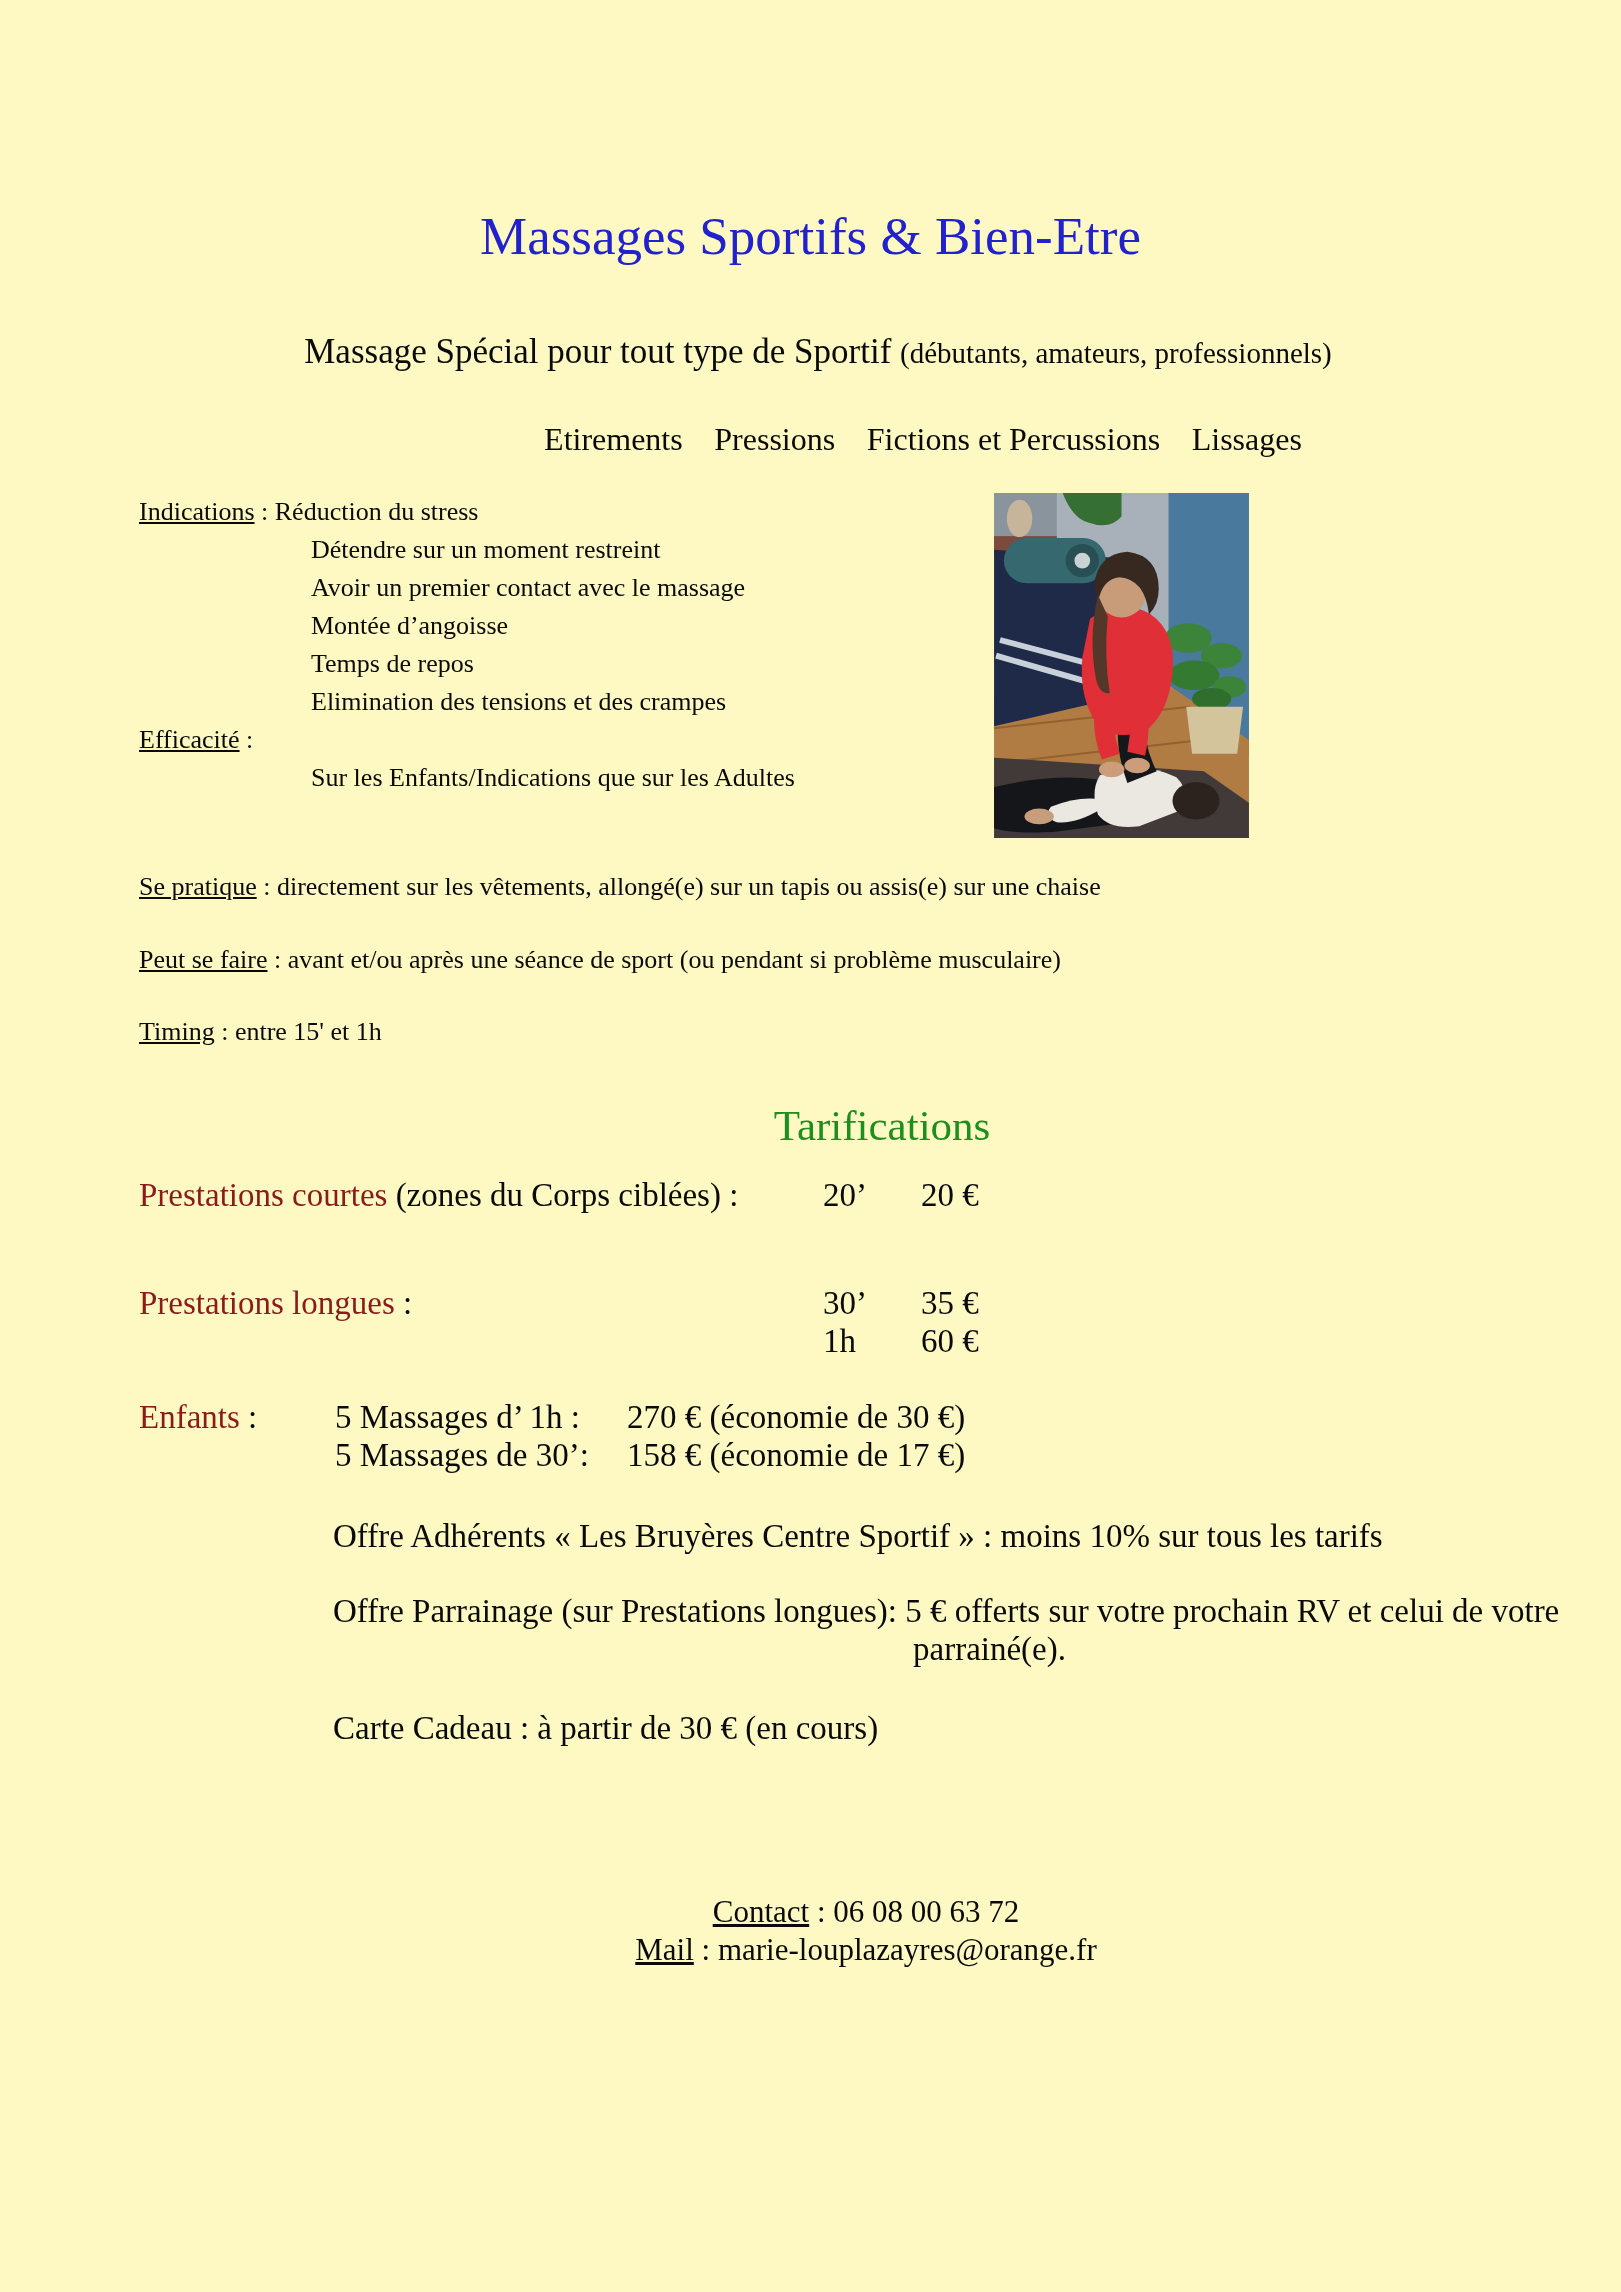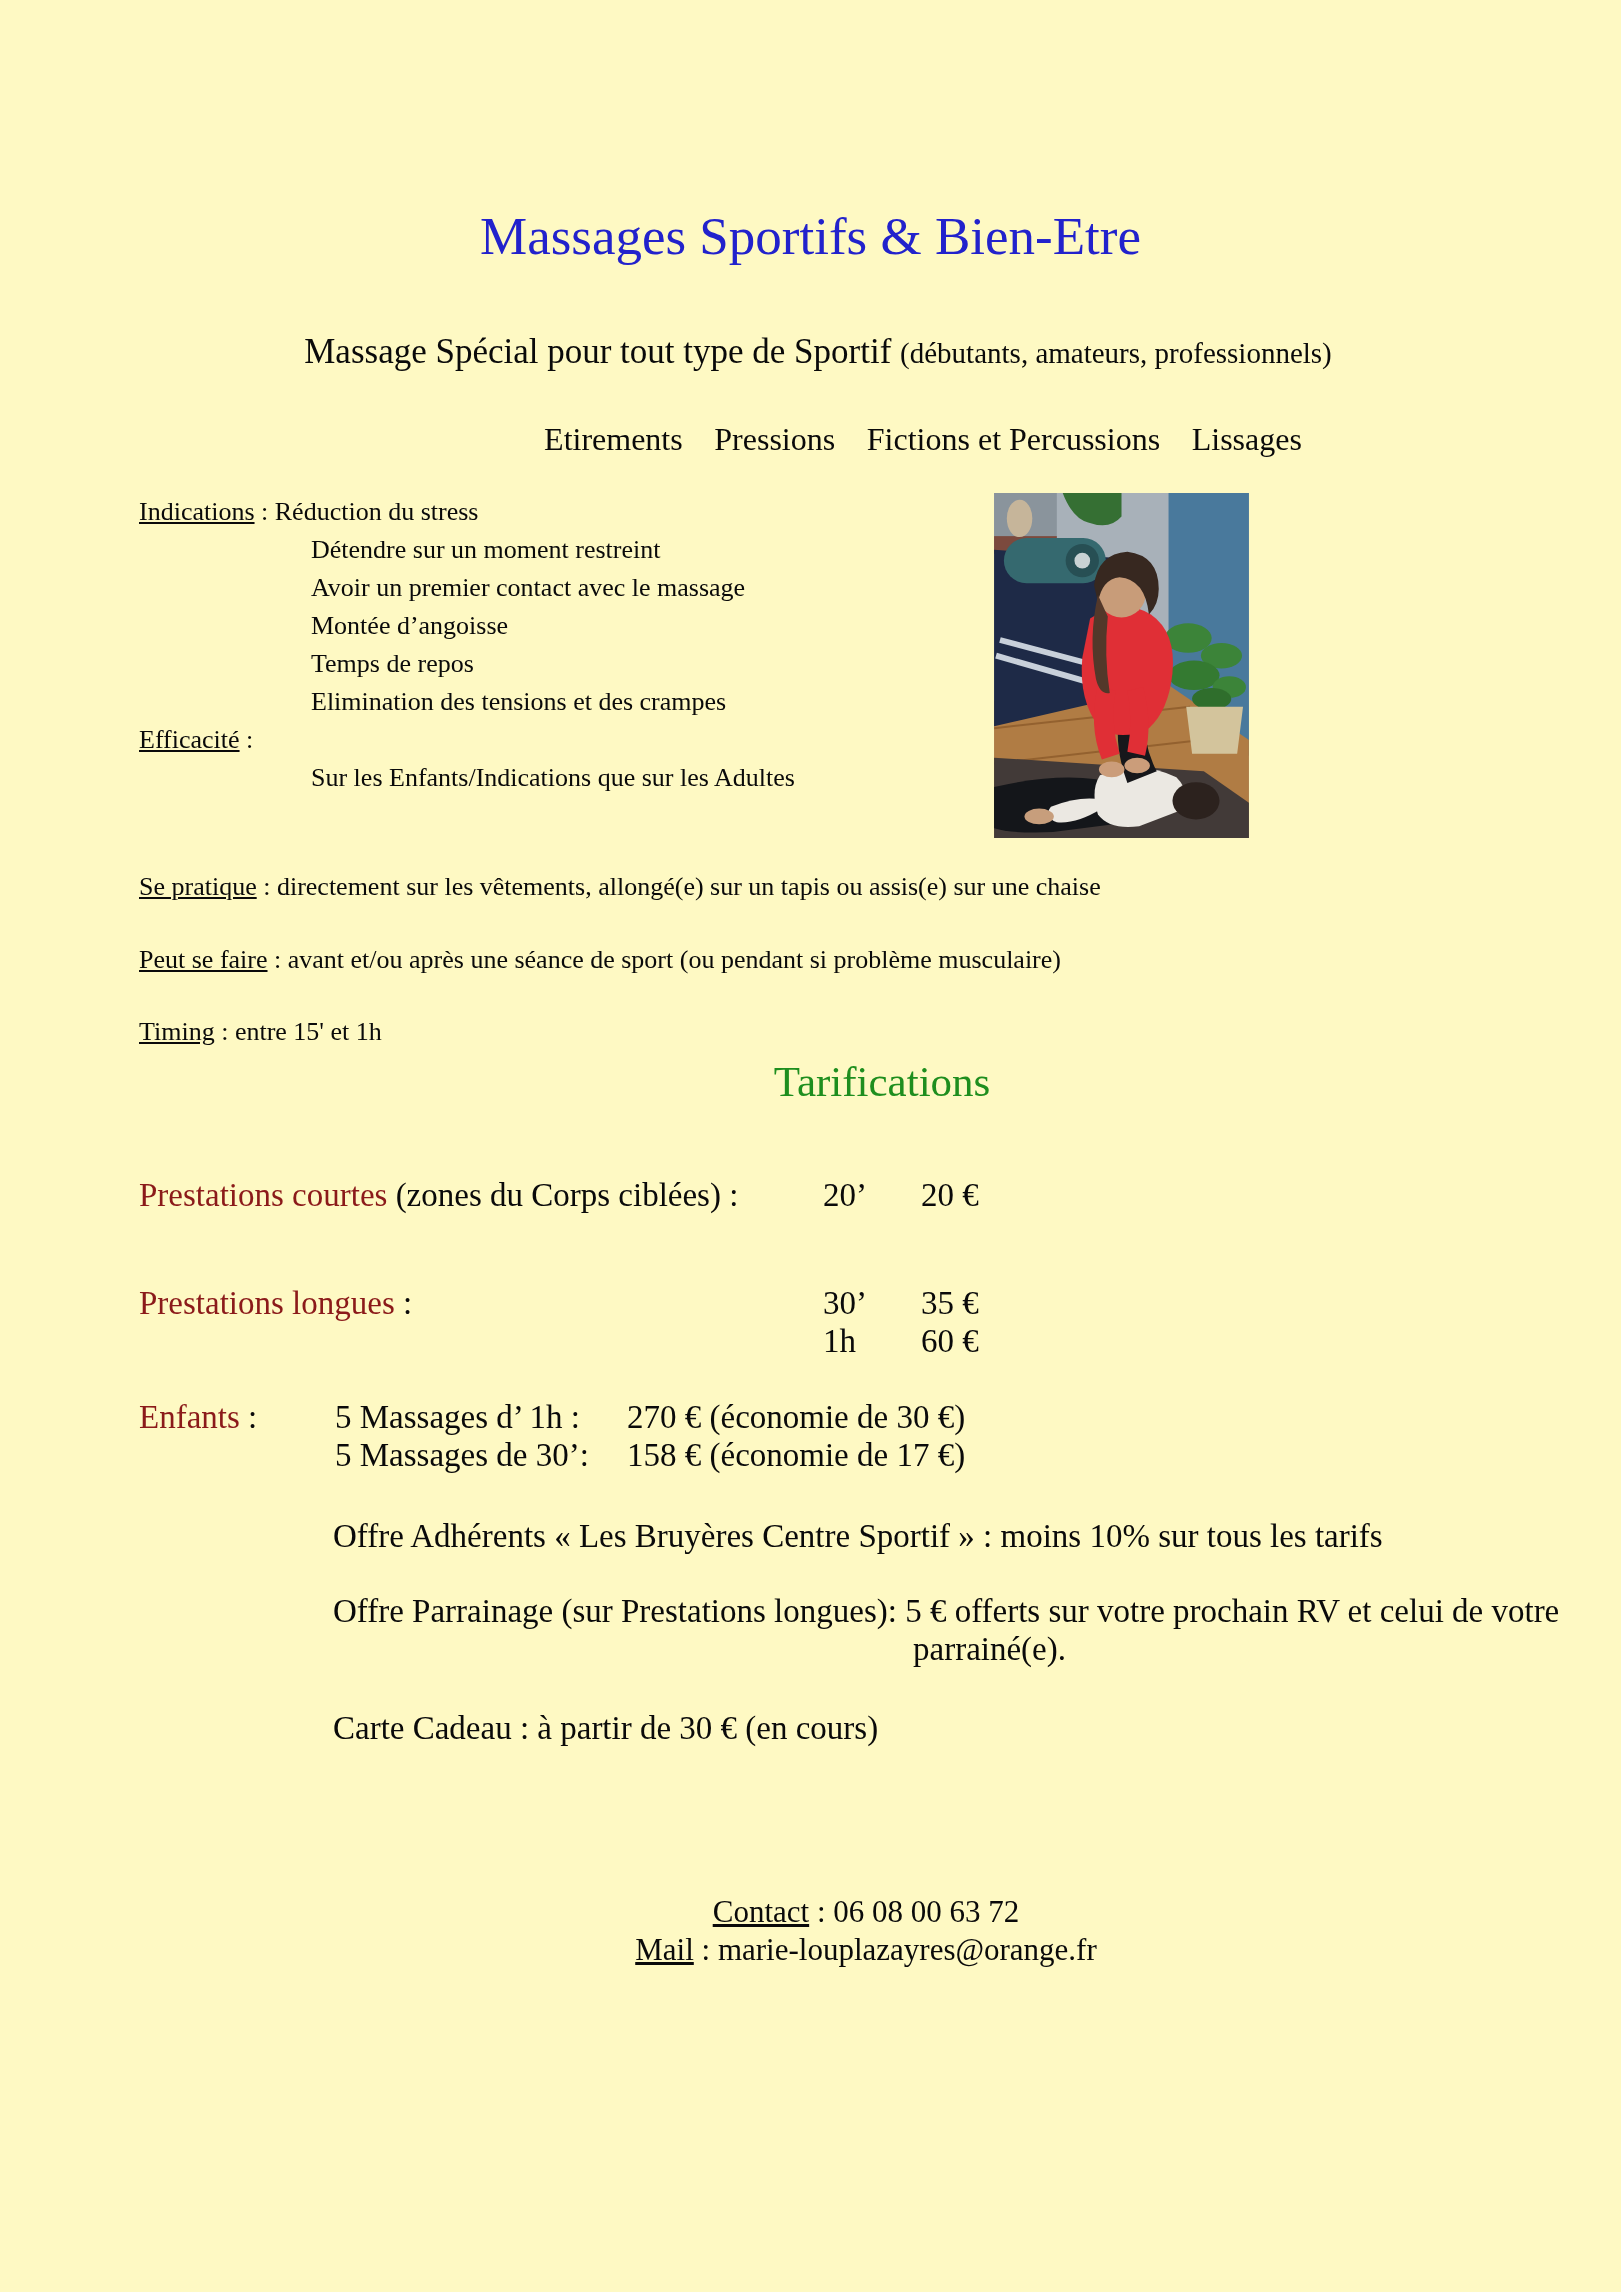--- a/index.html
+++ b/index.html
@@ -26,21 +26,21 @@
   .subtitle .paren{font-size:29px;}
   .techniques{top:420px;left:0;font-size:32px;line-height:39px;padding-left:135px;margin-left:45px;}
   .techniques span{margin:0 11.8px;}
   .body-block{font-size:26px;line-height:38px;}
   .indications{left:139px;top:493px;}
   .ind-indent{padding-left:172px;}
   .se-pratique{left:139px;top:868px;}
   .peut-se-faire{left:139px;top:941px;}
   .timing{left:139px;top:1013px;}
   .tarif-heading{
-    top:1056px;left:0;
+    top:1100px;left:0;
     font-size:43px;line-height:51px;
     padding-left:143px;
     color:var(--heading-green,#1E8E1E);
   }
   .tarif-block{font-size:33px;line-height:38px;}
   .courtes{left:139px;top:1176px;}
   .longues{left:139px;top:1284px;}
   .forfaits{left:139px;top:1398px;}
   .trow{position:relative;height:38px;white-space:nowrap;width:1176px;}
   .dur{position:absolute;left:684px;}

